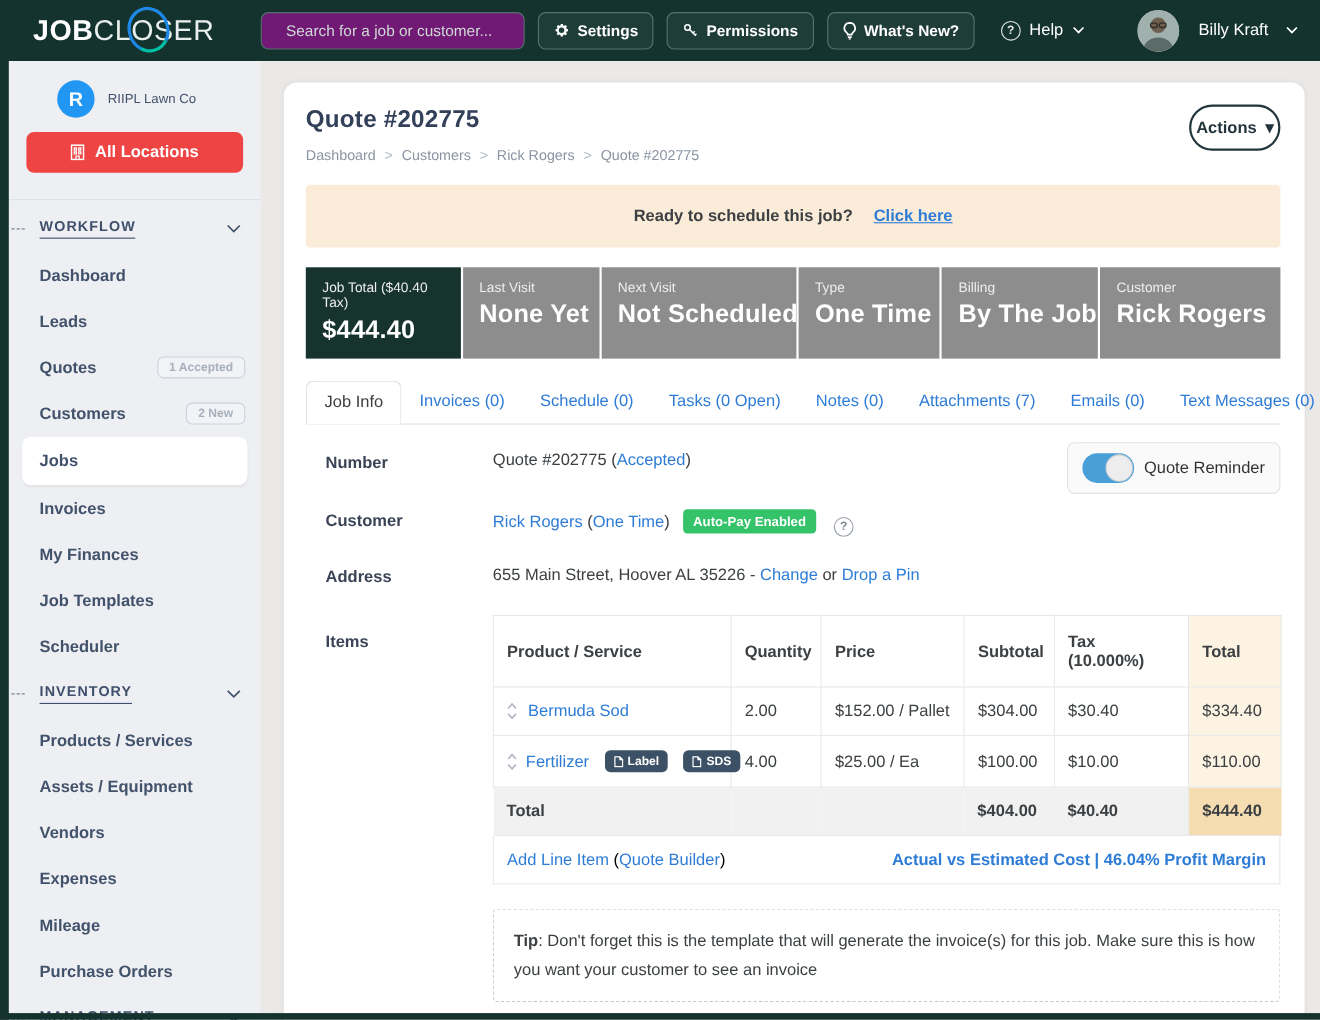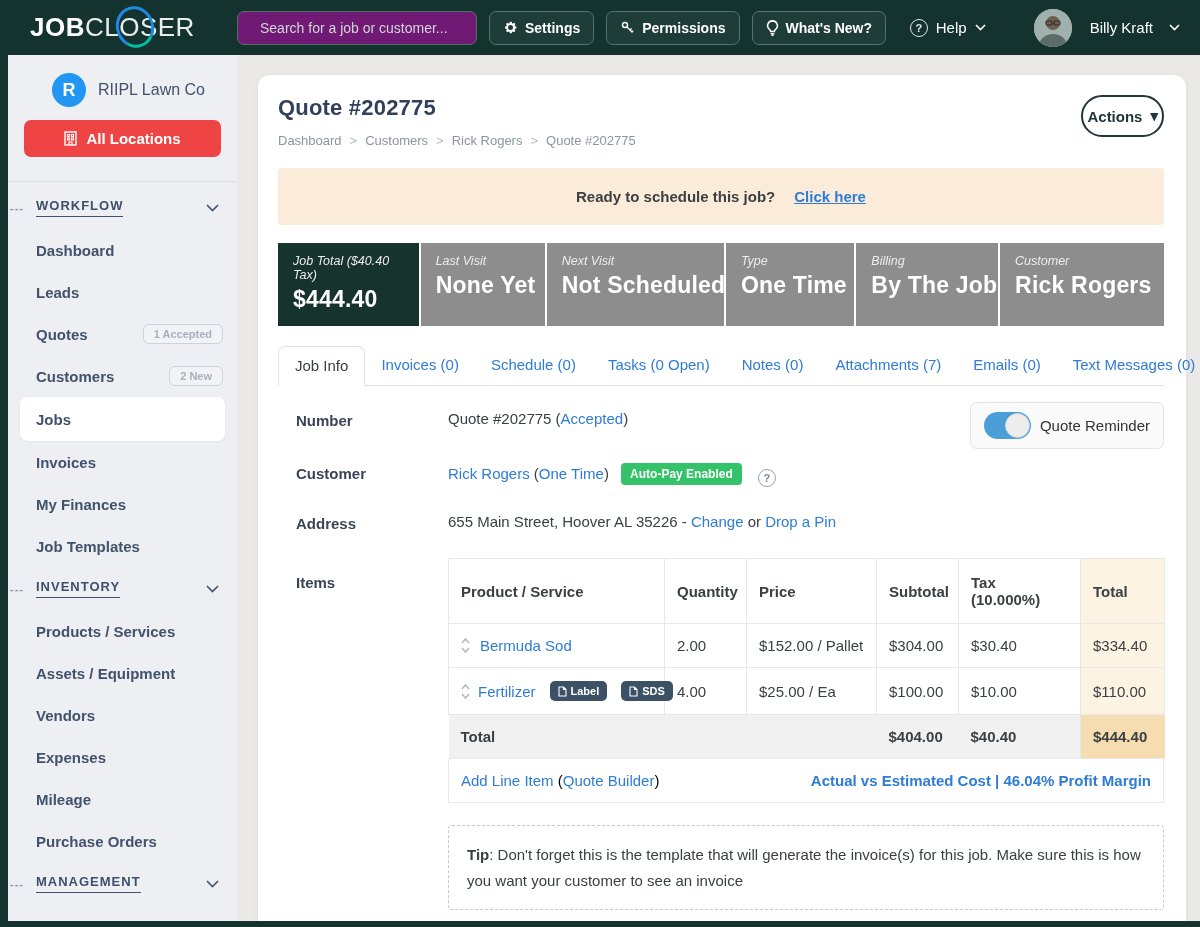--- a/index.html
+++ b/index.html
@@ -19,21 +19,21 @@
   .qcircle { width:18px; height:18px; border:1.5px solid #dfe7e5; border-radius:50%; display:flex; align-items:center; justify-content:center; font-size:11px; font-weight:700; color:#dfe7e5; }
   .avatar { width:38px; height:38px; border-radius:50%; background:#a8b5b2; overflow:hidden; flex-shrink:0; }
   .uname { font-size:15px; margin:0 6px 0 8px; }
   .chev { display:inline-block; }
 
   
   .edge-strip { position:fixed; left:0; top:55px; bottom:0; width:8px; background:#14332e; z-index:5; }
   .sidebar { position:fixed; left:8px; top:55px; bottom:0; width:229px; background:#edeff3; z-index:4; }
   .company { display:flex; align-items:center; gap:12px; padding:18px 16px 0 44px; }
   .rlogo { width:34px; height:34px; border-radius:50%; background:#2196f3; color:#fff; font-weight:800; font-size:18px; display:flex; align-items:center; justify-content:center; flex-shrink:0; }
-  .cname { color:#42526b; font-size:16px; }
+  .cname { color:#42526b; font-size:12px; }
   .alloc-btn { display:flex; align-items:center; justify-content:center; gap:9px; margin:13px 16px 0 16px; height:37px; background:#ef4444; color:#fff; font-size:15px; font-weight:700; border:none; border-radius:7px; cursor:pointer; width:calc(100% - 32px); }
   .side-divider { border-top:1px solid #dcdfe4; margin-top:24px; }
   .sec-header { position:relative; height:43px; display:flex; align-items:center; padding:0 18px 0 28px; color:#3f4f6b; font-size:13px; font-weight:700; letter-spacing:1px; cursor:pointer; }
   .sec-header .dashes { position:absolute; left:2px; color:#8a94a3; font-size:11px; letter-spacing:1px; }
   .sec-header .sec-label { border-bottom:1.5px solid #3f4f6b; padding-bottom:3px; }
   .sec-header .sec-chev { margin-left:auto; }
   .side-item { height:42px; display:flex; align-items:center; padding:0 14px 0 28px; color:#42526b; font-size:15px; font-weight:600; cursor:pointer; }
   .side-item .badge { margin-left:auto; font-size:11px; color:#a8b0bc; border:1px solid #ccd2da; background:#f2f3f6; border-radius:6px; padding:3px 10px; font-weight:600; }
   .side-item.active { background:#fff; border-radius:8px; margin:0 12px; padding:16px 16px; height:44px; box-shadow:0 1px 2px rgba(0,0,0,.05); }
 
@@ -47,21 +47,21 @@
   .breadcrumb a { color:#8a94a3; text-decoration:none; cursor:pointer; }
   .crumb-sep { color:#b3bac4; }
   .actions-btn { display:flex; align-items:center; gap:8px; border:2px solid #22343c; border-radius:999px; background:#fff; padding:10px 4px; font-size:15px; font-weight:700; color:#22343c; cursor:pointer; }
 
   .banner { margin-top:20px; background:#fbecd9; border-radius:4px; height:57px; display:flex; align-items:center; justify-content:center; font-size:15px; font-weight:700; color:#3c4043; }
   .banner a { color:#2e7cd6; text-decoration:underline; margin-left:19px; cursor:pointer; }
 
   .stats { margin-top:18px; display:flex; gap:2px; }
   .stat { padding:11px 15px 13px; background:#8d8d8d; color:#fff; }
   .stat.dark { background:#16332e; }
-  .stat .slabel { font-size:12.5px; font-style:italic; color:#ededed; }
+  .stat .slabel { font-size:12.5px; color:#ededed; }
   .stat .sval { margin-top:4px; font-size:23px; font-weight:800; letter-spacing:.2px; white-space:nowrap; }
   .st0{width:17%;} .st1{width:14%;} .st2{width:20%;} .st3{width:14.5%;} .st4{width:16%;} .st5{width:18.5%;}
 
   .tabs { margin-top:20px; display:flex; border-bottom:1px solid #dee2e6; }
   .tab { font-size:15px; padding:10px 16px 11px; color:#2e7cd6; cursor:pointer; white-space:nowrap; }
   .tab.active { color:#3c4043; background:#fff; border:1px solid #dee2e6; border-bottom:1px solid #fff; border-radius:7px 7px 0 0; margin-bottom:-1px; }
 
   .detail-row { display:flex; padding-left:18px; margin-top:24px; align-items:flex-start; }
   .dlabel { width:152px; flex-shrink:0; font-size:15px; font-weight:700; color:#3b4456; padding-top:2px; }
   .dvalue { font-size:15px; color:#3c4043; }
@@ -199,20 +199,23 @@
       <span>Jobs</span>
     </div>
   <div class="side-item">
       <span>Invoices</span>
     </div>
   <div class="side-item">
       <span>My Finances</span>
     </div>
   <div class="side-item">
       <span>Job Templates</span>
+    </div>
+  <div class="side-item">
+      <span>Scheduler</span>
     </div>
 
   <div class="sec-header">
     <span class="dashes">---</span>
     <span class="sec-label">INVENTORY</span>
     <span class="sec-chev">
         <svg width="13" height="8" viewBox="0 0 13 8" fill="none" stroke="#42526b" stroke-width="1.6">
           <path d="M1 1l5.5 5.5L12 1"></path>
         </svg>
       </span>

